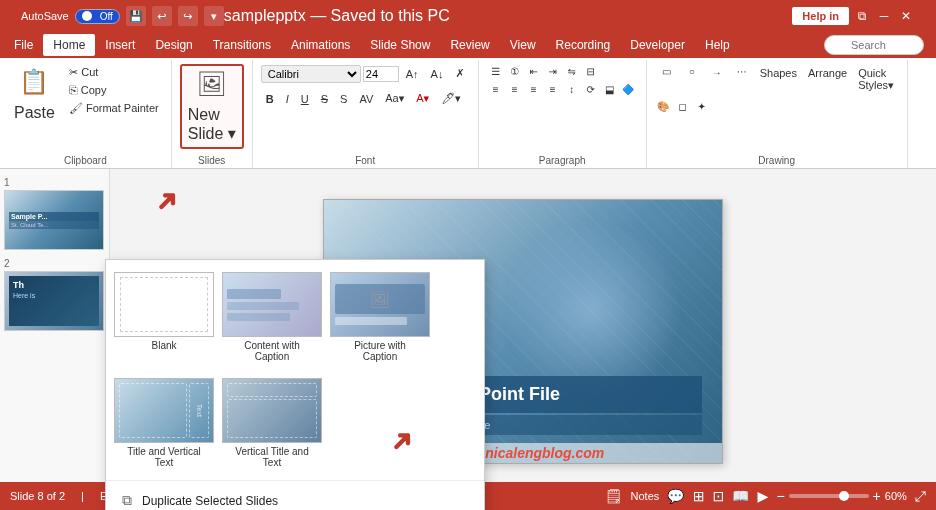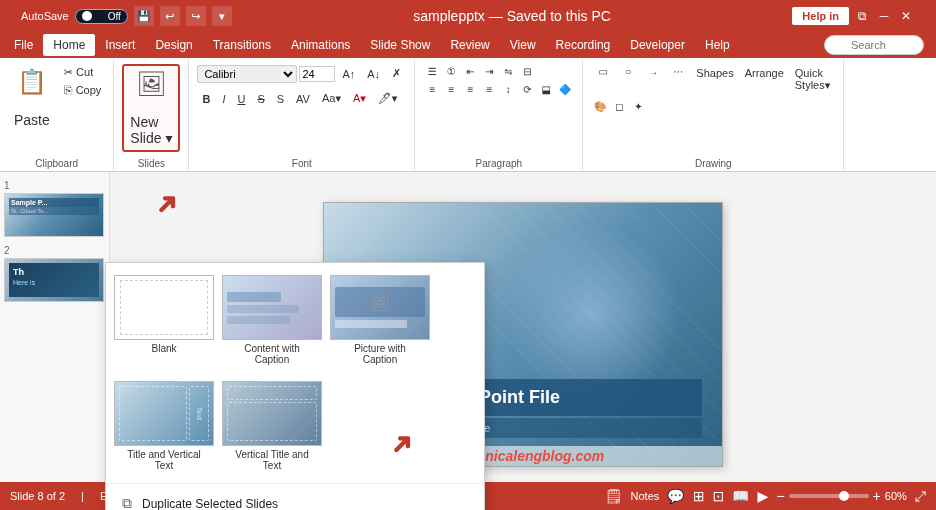--- a/index.html
+++ b/index.html
@@ -11,31 +11,31 @@
       height: 32px;
       display: flex;
       align-items: center;
       justify-content: space-between;
       padding: 0 21px;
       color: white;
     }
     .title-bar-left { display: flex; align-items: center; gap: 6px; }
     .autosave-label { font-size: 11px; }
     .autosave-toggle {
-      background: #0f172a;
+      background: #1d4ed8;
       border: 1px solid #aaa;
       border-radius: 10px;
       padding: 1px 6px;
       font-size: 10px;
       color: white;
-      display: flex; align-items: center; gap: 16px;
+      display: flex; align-items: center; gap: 8px;
     }
     .toggle-dot { width: 10px; height: 10px; background: white; border-radius: 50%; }
     .title-icon { width: 20px; height: 20px; background: rgba(255,255,255,0.15); border-radius: 2px; display: flex; align-items: center; justify-content: center; font-size: 11px; cursor: pointer; }
-    .title-center { flex: 1; text-align: center; font-size: 14px; }
+    .title-center { flex: 1; font-size: 16px; }
     .title-bar-right { display: flex; gap: 4px; align-items: center; }
     .signin-btn {
       background: white;
       color: #c0392b;
       border: none;
       padding: 3px 10px;
       border-radius: 2px;
       font-size: 11px;
       cursor: pointer;
       font-weight: bold;
@@ -84,21 +84,21 @@
     .big-btn {
       display: flex;
       flex-direction: column;
       align-items: center;
       padding: 4px 6px;
       cursor: pointer;
       border-radius: 3px;
       min-width: 44px;
     }
     .big-btn .icon { font-size: 24px; color: #555; }
-    .big-btn .label { font-size: 14px; color: #333; margin-top: 16px; }
+    .big-btn .label { font-size: 16px; color: #333; margin-top: 8px; }
     .small-btns { display: flex; flex-direction: column; gap: 1px; }
     .small-btn {
       display: flex;
       align-items: center;
       padding: 2px 4px;
       cursor: pointer;
       border-radius: 2px;
       font-size: 11px;
       color: #333;
     }
@@ -165,26 +165,26 @@
       position: relative;
       cursor: pointer;
     }
     .slide-num {
       font-size: 10px;
       color: #666;
       margin-bottom: 2px;
     }
     .slide-img {
       width: 100px;
-      height: 44px;
+      height: 60px;
       border: 1px solid #ccc;
       background: linear-gradient(135deg, #b8d4e8 0%, #6fa8c8 100%);
       display: flex;
       flex-direction: column;
-      justify-content: flex-start;
+      justify-content: center;
       padding: 4px;
       overflow: hidden;
       position: relative;
     }
     .slide-img-1 {
       background: linear-gradient(135deg, #c8dce8 0%, #5a8eb0 50%, #2a6080 100%);
     }
     .slide-img-2 {
       background: linear-gradient(135deg, #b8c8d8 0%, #4a7898 100%);
     }
@@ -451,20 +451,21 @@
 
     <div class="ribbon-group">
       <div class="ribbon-group-content">
         <div class="big-btn">
           <span class="icon">📋</span>
           <span class="label">Paste</span>
         </div>
         <div class="small-btns">
           <div class="small-btn">✂ Cut</div>
           <div class="small-btn">⎘ Copy</div>
+          <div class="small-btn">🖌 Format Painter</div>
         </div>
       </div>
       <div class="ribbon-group-label">Clipboard</div>
     </div>
 
     <div class="ribbon-group">
       <div class="ribbon-group-content">
         <div class="big-btn new-slide-group">
           <span class="icon">🖼</span>
           <span class="label">New<br>Slide ▾</span>

